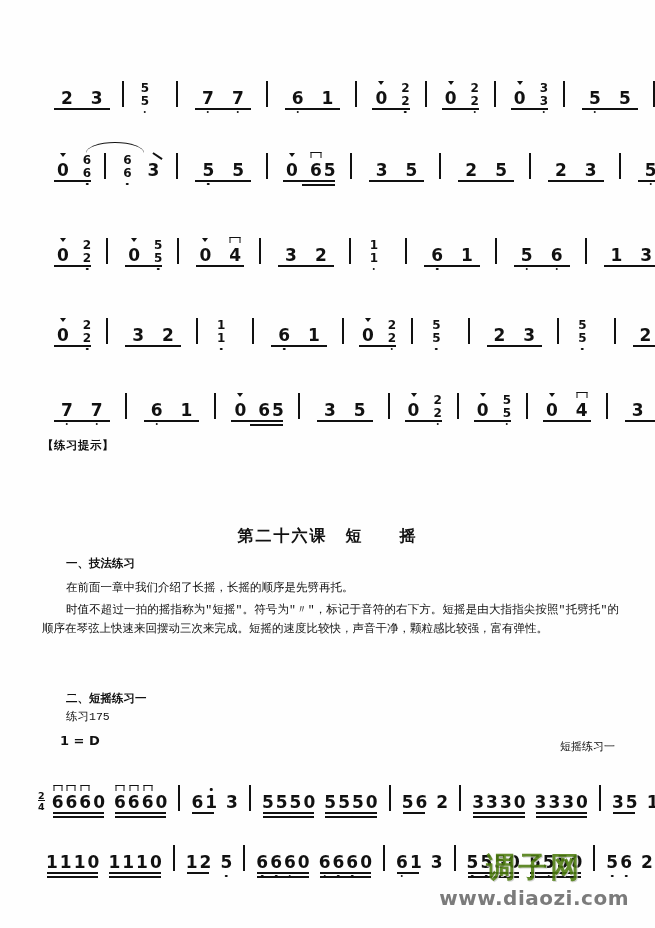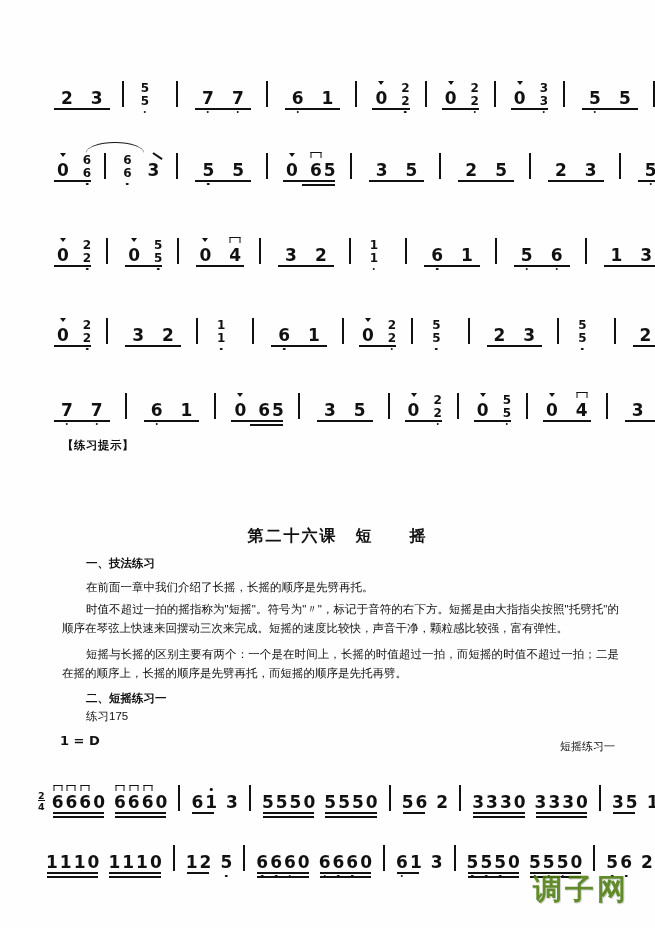--- a/index.html
+++ b/index.html
@@ -68,21 +68,21 @@
     position:absolute;top:-10px;left:50%;width:11px;height:1.8px;background:#111;
     transform:rotate(34deg);transform-origin:left center;
   }
   
   .slur{
     position:absolute;height:10px;border-top:1.6px solid #111;
     border-radius:50%/100% 100% 0 0;
   }
 
   
-  .cn{font-family:Liberation Sans, sans-serif;margin-left:20px;}
+  .cn{font-family:Liberation Mono, monospace;}
   .tip-head{
     position:absolute;left:42px;font-size:11.5px;font-weight:700;letter-spacing:.5px;
   }
   .para{
     position:absolute;left:42px;right:36px;
     font-size:11.5px;line-height:19px;text-align:justify;
     text-indent:24px;
   }
   .lesson-title{
     position:absolute;left:0;right:0;text-align:center;
@@ -421,21 +421,20 @@
 
   </div>
 
   <div class="tip-head cn" style="top:438px;">【练习提示】</div>
 
   <div class="lesson-title cn" style="top:526px;">第二十六课　短　　摇</div>
 
   <div class="sec-head cn" style="top:556px;">一、技法练习</div>
   <div class="para cn" style="top:578px;">在前面一章中我们介绍了长摇，长摇的顺序是先劈再托。</div>
   <div class="para cn" style="top:600px;">时值不超过一拍的摇指称为"短摇"。符号为"〃"，标记于音符的右下方。短摇是由大指指尖按照"托劈托"的顺序在琴弦上快速来回摆动三次来完成。短摇的速度比较快，声音干净，颗粒感比较强，富有弹性。</div>
-  <div class="para cn" style="top:645px;">短摇与长摇的区别主要有两个：一个是在时间上，长摇的时值超过一拍，而短摇的时值不超过一拍；二是在摇的顺序上，长摇的顺序是先劈再托，而短摇的顺序是先托再劈。</div>
 
   <div class="sec-head cn" style="top:691px;">二、短摇练习一</div>
   <div class="sub-label cn" style="top:709px;">练习175</div>
 
   <div class="keysig" style="top:733px;">1 = D</div>
   <div class="ex-title cn" style="top:739px;">短摇练习一</div>
 
   <div class="staff" style="top:762px;left:38px;">
     <div class="timesig">
       <span>2</span>
@@ -596,15 +595,16 @@
       <span class="note tight dot-low">6</span>
     </div>
     <div class="cell" style="margin-left:4px;">
       <span class="note tight">2</span>
     </div>
 
   </div>
 
   <div class="wm">
     <div class="wm-cn cn">调子网</div>
+    <div class="wm-url">www.diaozi.com</div>
   </div>
 
 </div>
 
 </body></html>

